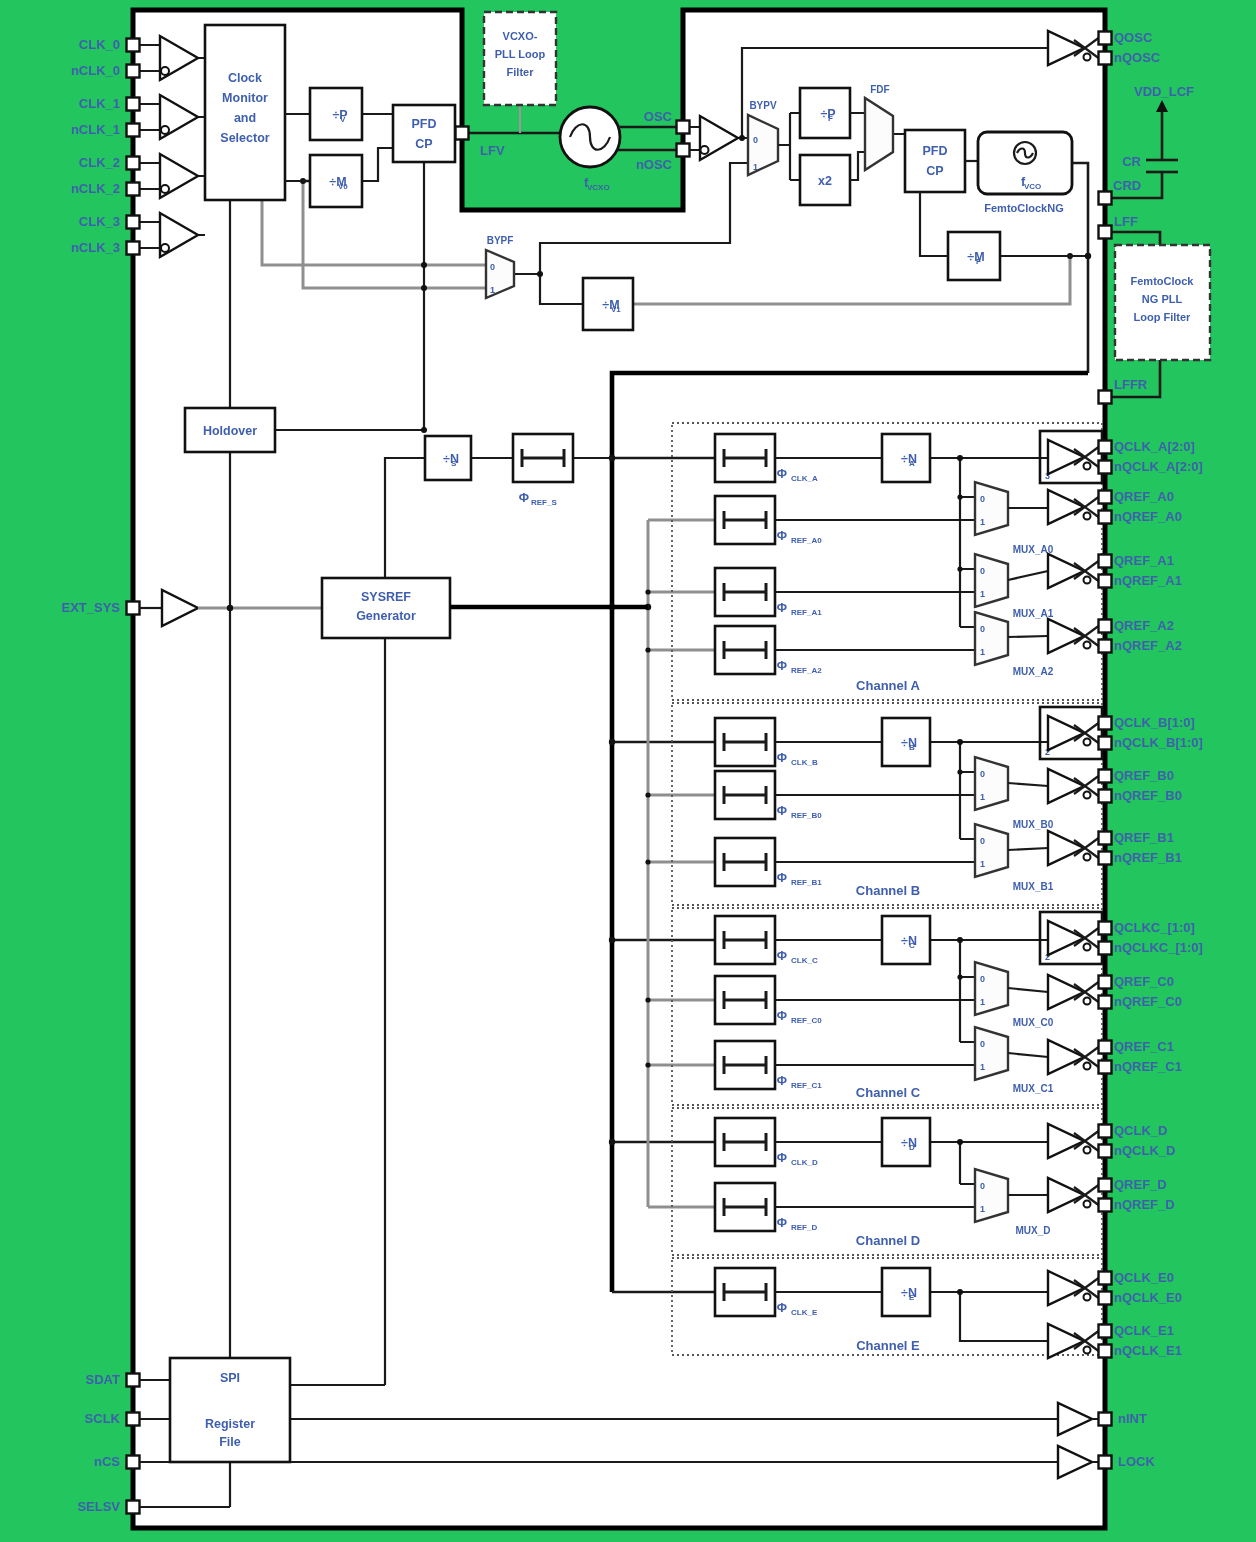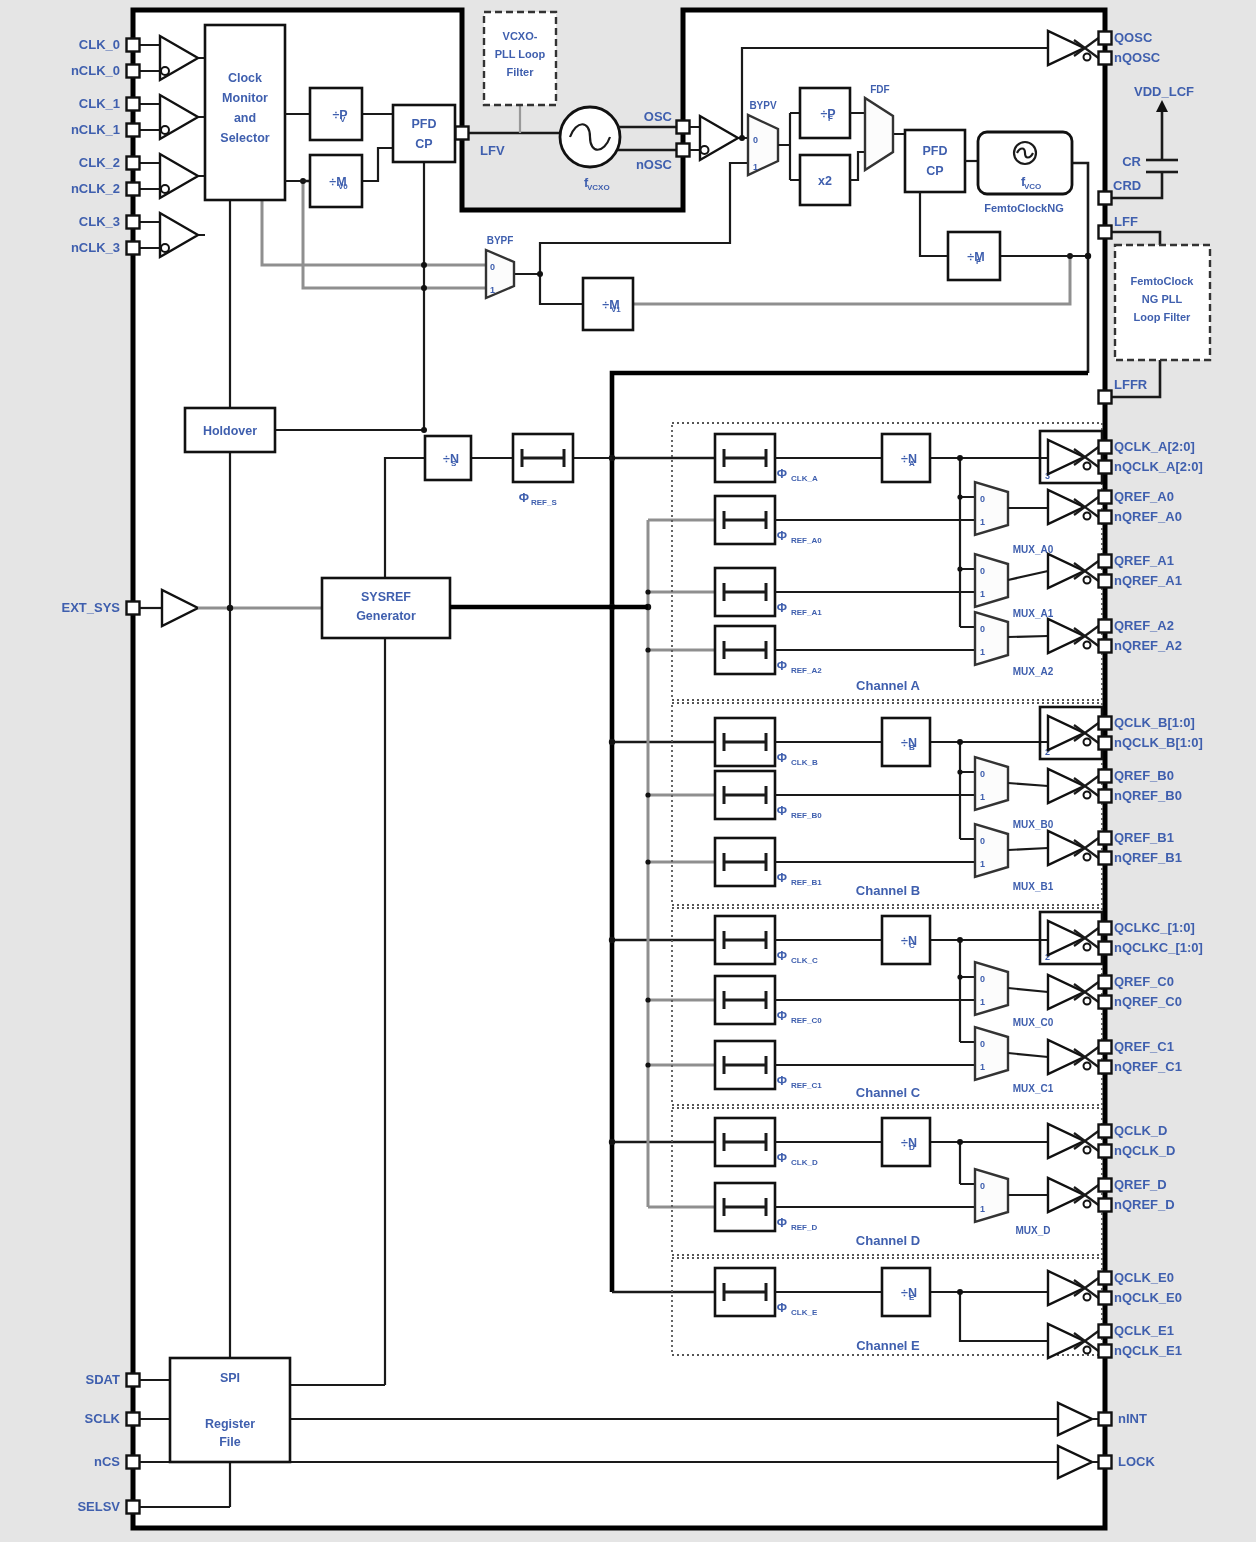--- a/index.html
+++ b/index.html
@@ -1,16 +1,16 @@
 <!DOCTYPE html>
 <html><head>
 <meta charset="utf-8">
 <style>
   html,body{margin:0;padding:0;background:#fff;}
-  .stage{width:1256px;height:1542px;position:relative;background:#e5e5e5;}
+  .stage{width:1256px;height:1542px;position:relative;background:#22c55e;}
   svg{display:block;}
   .w2{stroke:#1a1a1a;stroke-width:2.2;fill:none;}
   .w25{stroke:#1a1a1a;stroke-width:2.6;fill:none;}
   .w3{stroke:#1a1a1a;stroke-width:3;fill:none;}
   .w4{stroke:#000;stroke-width:4.6;fill:none;}
   .gw{stroke:#8f8f8f;stroke-width:3;fill:none;}
   .gw2{stroke:#999;stroke-width:2.2;fill:none;}
   .chip{fill:#fff;stroke:#000;stroke-width:5;}
   .box{fill:#fff;stroke:#111;stroke-width:2.6;}
   .rbox{fill:#fff;stroke:#111;stroke-width:2.8;}

